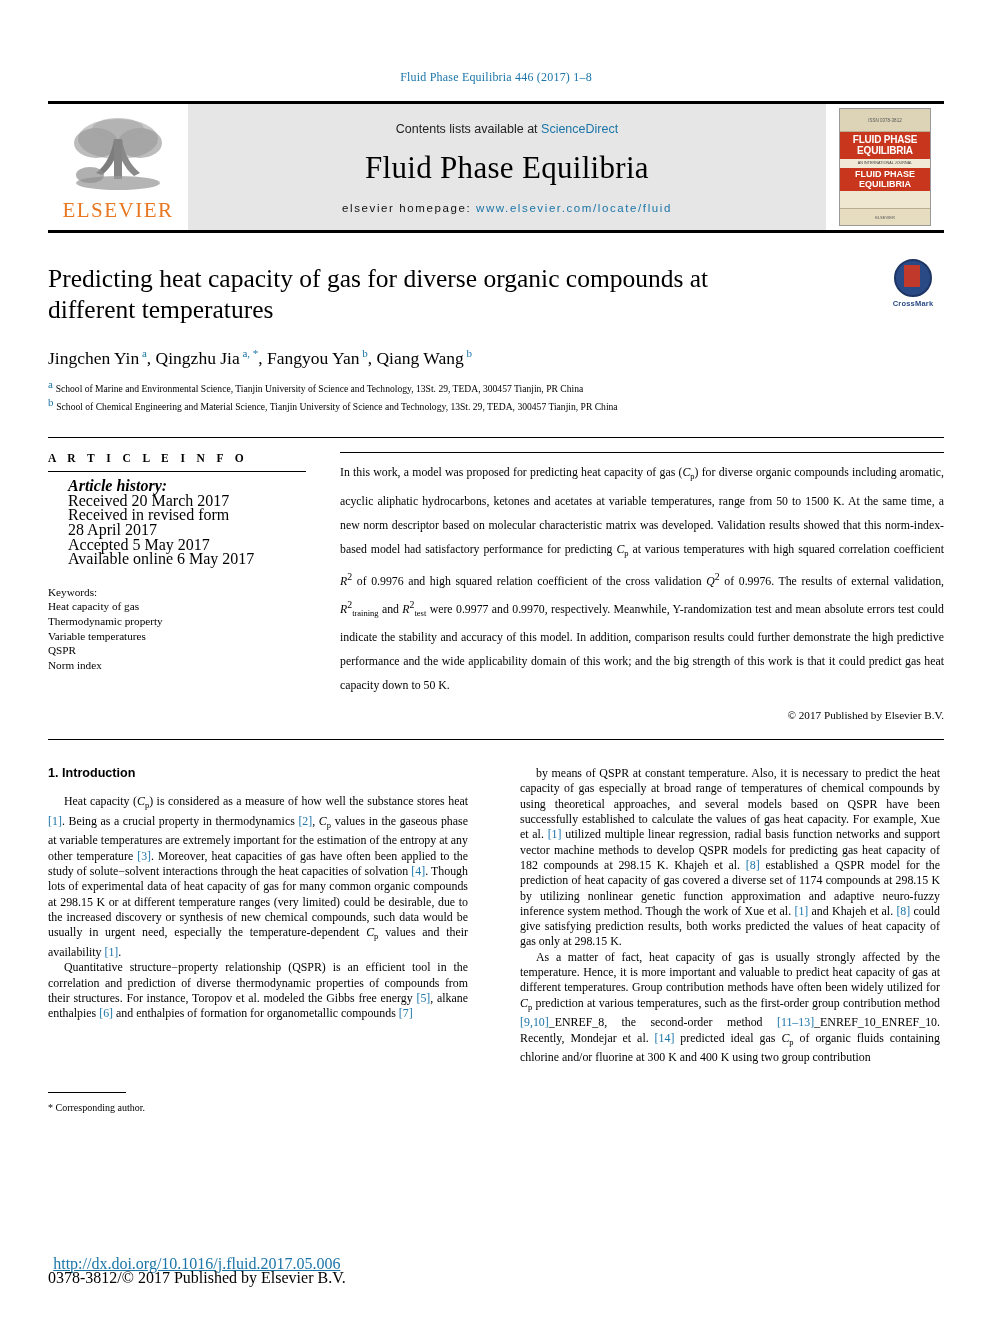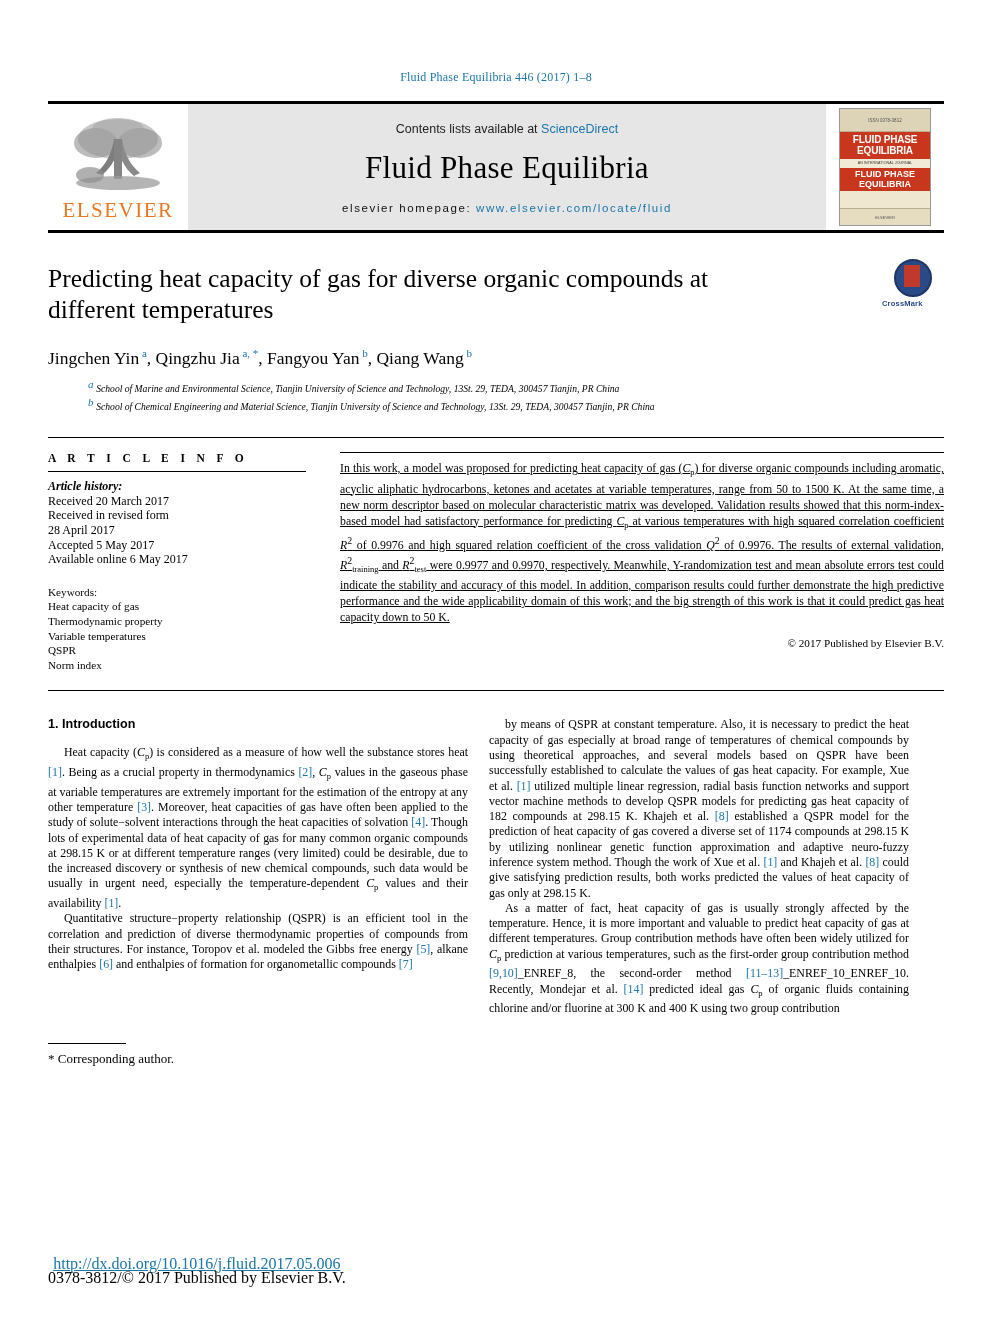--- a/index.html
+++ b/index.html
@@ -174,20 +174,21 @@
     font-family: "Liberation Serif", serif;
     margin: 0;
     font-weight: normal;
     max-width: 720px;
   }
   .crossmark {
     position: absolute;
     right: 0;
     top: -4px;
     width: 62px;
+    text-align: center;
   }
   .crossmark .cm-circle {
     width: 34px; height: 34px;
     border-radius: 50%;
     background: #2a4a86;
     margin: 0 auto 2px auto;
     position: relative;
     border: 2px solid #1e3666;
   }
   .crossmark .cm-inner {
@@ -209,68 +210,65 @@
   }
   .authors sup, .aff sup {
     color: #1b75a8;
     font-size: 11px;
   }
   .affiliations {
     margin-top: 9px;
   }
   .aff {
     font-size: 9.6px;
-    font-style: italic;
     line-height: 12.5px;
     font-family: "Liberation Serif", serif;
-    margin-left: 40px;
   }
 
   
   .info-abstract {
     margin: 24px 48px 0 48px;
     border-top: 1px solid #000;
     padding-top: 14px;
     display: flex;
     gap: 34px;
   }
   .col-info { width: 258px; flex: 0 0 258px; }
   .col-abstract { flex: 1 1 auto; }
   .sec-head {
     font-family: "Liberation Serif", serif;
     font-size: 11.5px;
     font-weight: bold;
     letter-spacing: 4.4px;
     margin-bottom: 7px;
   }
   .rule { border-top: 1px solid #000; margin-bottom: 7px; }
-  .info-block { font-size: 12px; line-height: 14.6px; }
+  .info-block { font-size: 16px; line-height: 14.6px; margin-left: 20px; }
   .info-block .lbl { font-style: italic; font-weight: bold; }
   .kw-block { margin-top: 18px; font-size: 11.2px; line-height: 14.6px; }
   .abstract-text {
     font-size: 11.8px;
-    line-height: 16px;
+    line-height: 24px;
     text-align: justify;
-    text-decoration: underline;
   }
   .copyright-line {
     text-align: right;
     font-size: 11.2px;
     margin-top: 12px;
   }
 
   
   .body-rule {
     margin: 18px 48px 0 48px;
     border-top: 1px solid #000;
   }
   .columns {
     margin: 26px 48px 0 48px;
     display: flex;
-    gap: 21px;
+    gap: 52px;
   }
   .col { width: 420px; flex: 0 0 420px; }
   h2.sec-title {
     font-size: 12.6px;
     font-family: "Liberation Sans", sans-serif;
     font-weight: bold;
     margin: 0 0 14px 0;
   }
   p.para {
     font-size: 11.9px;
@@ -283,21 +281,21 @@
   a.ref, .ref {
     color: #1b75a8;
     text-decoration: none;
   }
   
   .footnote {
     margin: 26px 48px 0 48px;
     width: 420px;
   }
   .fn-rule { border-top: 1px solid #000; width: 78px; margin-bottom: 5px; }
-  .fn-text { font-size: 13px; line-height: 13.5px; margin-top: 8px; }
+  .fn-text { font-size: 10px; line-height: 13.5px; margin-top: 8px; }
   .fn-text .ital { font-style: italic; }
   .doi-block {
     position: absolute;
     left: 48px;
     bottom: 38px;
     font-size: 16px;
     line-height: 14px;
     text-align: center;
   }
   .doi-link { color: #1b75a8; text-decoration: underline; }

